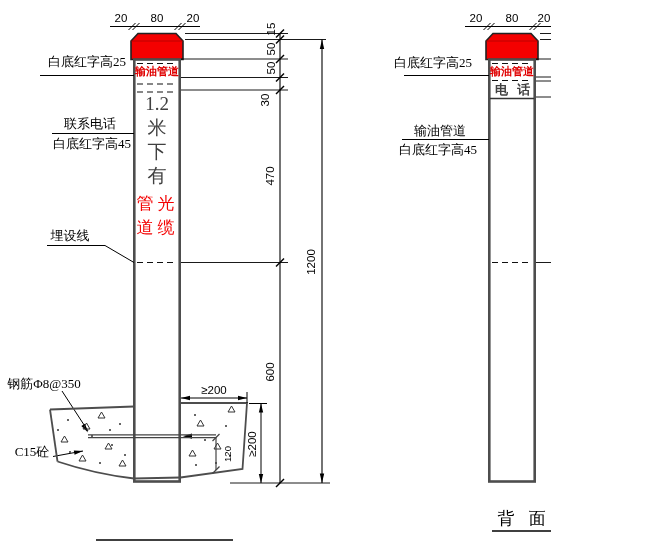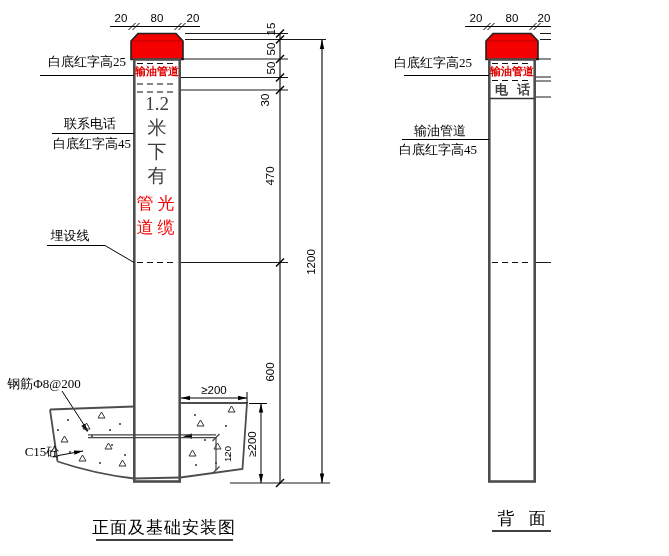--- a/index.html
+++ b/index.html
@@ -200,22 +200,22 @@
   </svg>
 
   <div class="t dimh" style="left:121px;top:18px">20</div>
   <div class="t dimh" style="left:157px;top:18px">80</div>
   <div class="t dimh" style="left:193px;top:18px">20</div>
 
   <div class="t lbl" style="left:87px;top:62px">白底红字高25</div>
   <div class="t lbl" style="left:90px;top:124px">联系电话</div>
   <div class="t lbl" style="left:92px;top:144px">白底红字高45</div>
   <div class="t lbl" style="left:70px;top:236px">埋设线</div>
-  <div class="t lbl" style="left:44px;top:384px">钢筋Φ8@200</div>
-  <div class="t lbl" style="left:42px;top:452px">C15砼</div>
+  <div class="t lbl" style="left:44px;top:384px">钢筋Φ8@350</div>
+  <div class="t lbl" style="left:32px;top:452px">C15砼</div>
 
   <div class="t redband" style="left:157px;top:71px">输油管道</div>
   <div class="t warn" style="left:157px;top:104px">1.2</div>
   <div class="t warn" style="left:157px;top:128px">米</div>
   <div class="t warn" style="left:157px;top:152px">下</div>
   <div class="t warn" style="left:157px;top:176px">有</div>
   <div class="t warn-s" style="left:145px;top:203px">管</div>
   <div class="t warn-s" style="left:166px;top:203px">光</div>
   <div class="t warn-s" style="left:145px;top:227px">道</div>
   <div class="t warn-s" style="left:166px;top:227px">缆</div>
@@ -225,21 +225,20 @@
   <div class="vdim" style="left:271px;top:68px">50</div>
   <div class="vdim" style="left:265px;top:100px">30</div>
   <div class="vdim" style="left:270px;top:176px">470</div>
   <div class="vdim" style="left:270px;top:372px">600</div>
   <div class="vdim" style="left:311px;top:262px">1200</div>
 
   <div class="t dimh" style="left:214px;top:390px">≥200</div>
   <div class="vdim" style="left:252px;top:444px">≥200</div>
   <div class="vdim vdim-sm" style="left:227px;top:454px">120</div>
 
-  <div class="t caption" style="left:164px;top:527px">正面及基础安装图</div>
 
   <div class="t dimh" style="left:476px;top:18px">20</div>
   <div class="t dimh" style="left:512px;top:18px">80</div>
   <div class="t dimh" style="left:544px;top:18px">20</div>
 
   <div class="t lbl" style="left:433px;top:63px">白底红字高25</div>
   <div class="t lbl" style="left:440px;top:131px">输油管道</div>
   <div class="t lbl" style="left:438px;top:150px">白底红字高45</div>
 
   <div class="t redband" style="left:512px;top:71px">输油管道</div>

